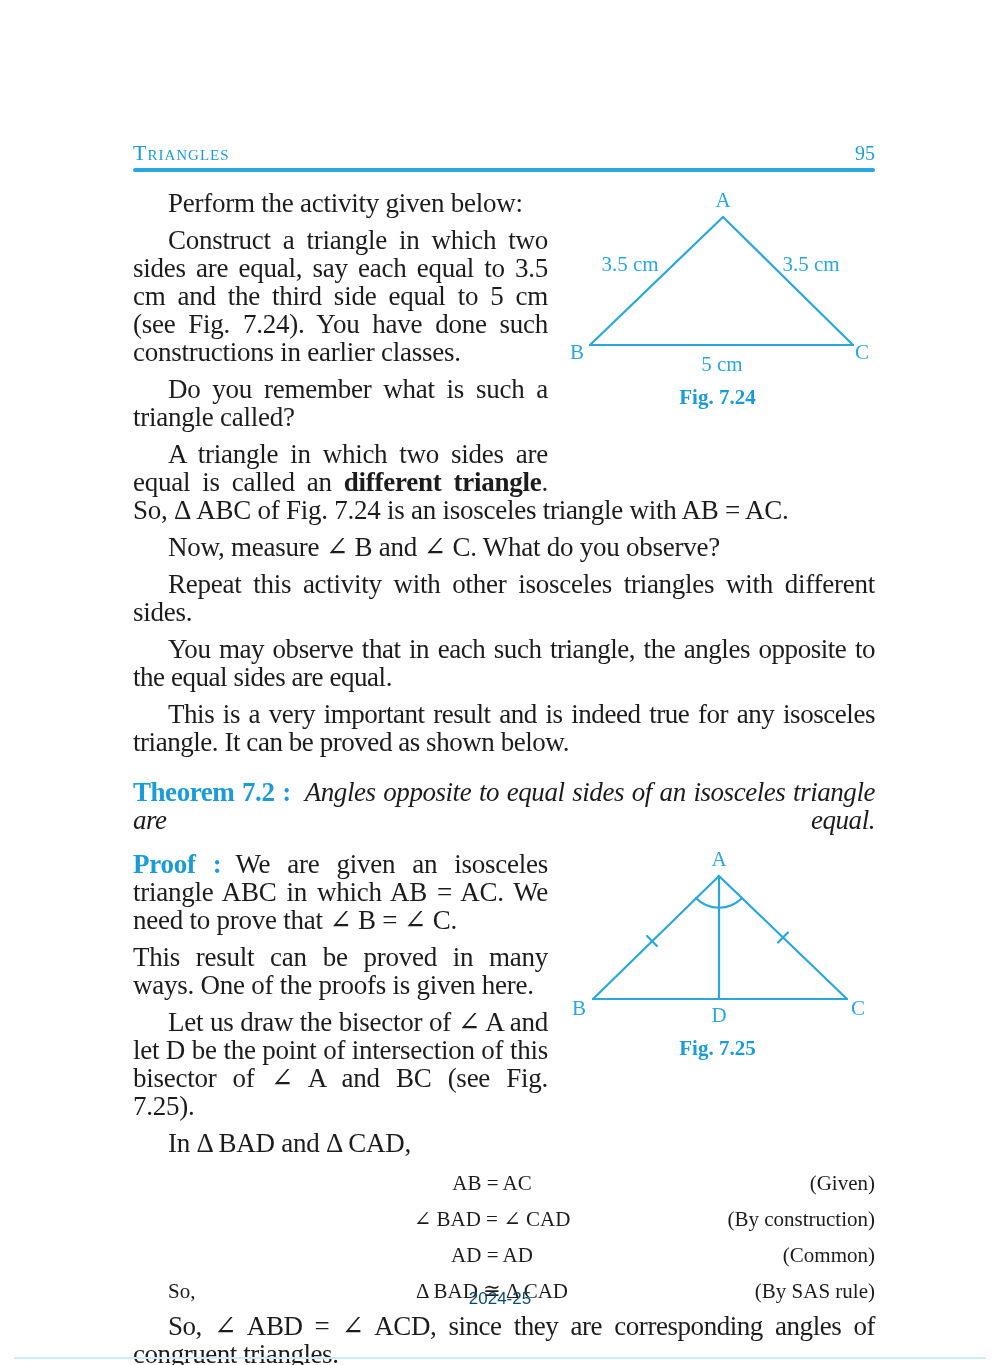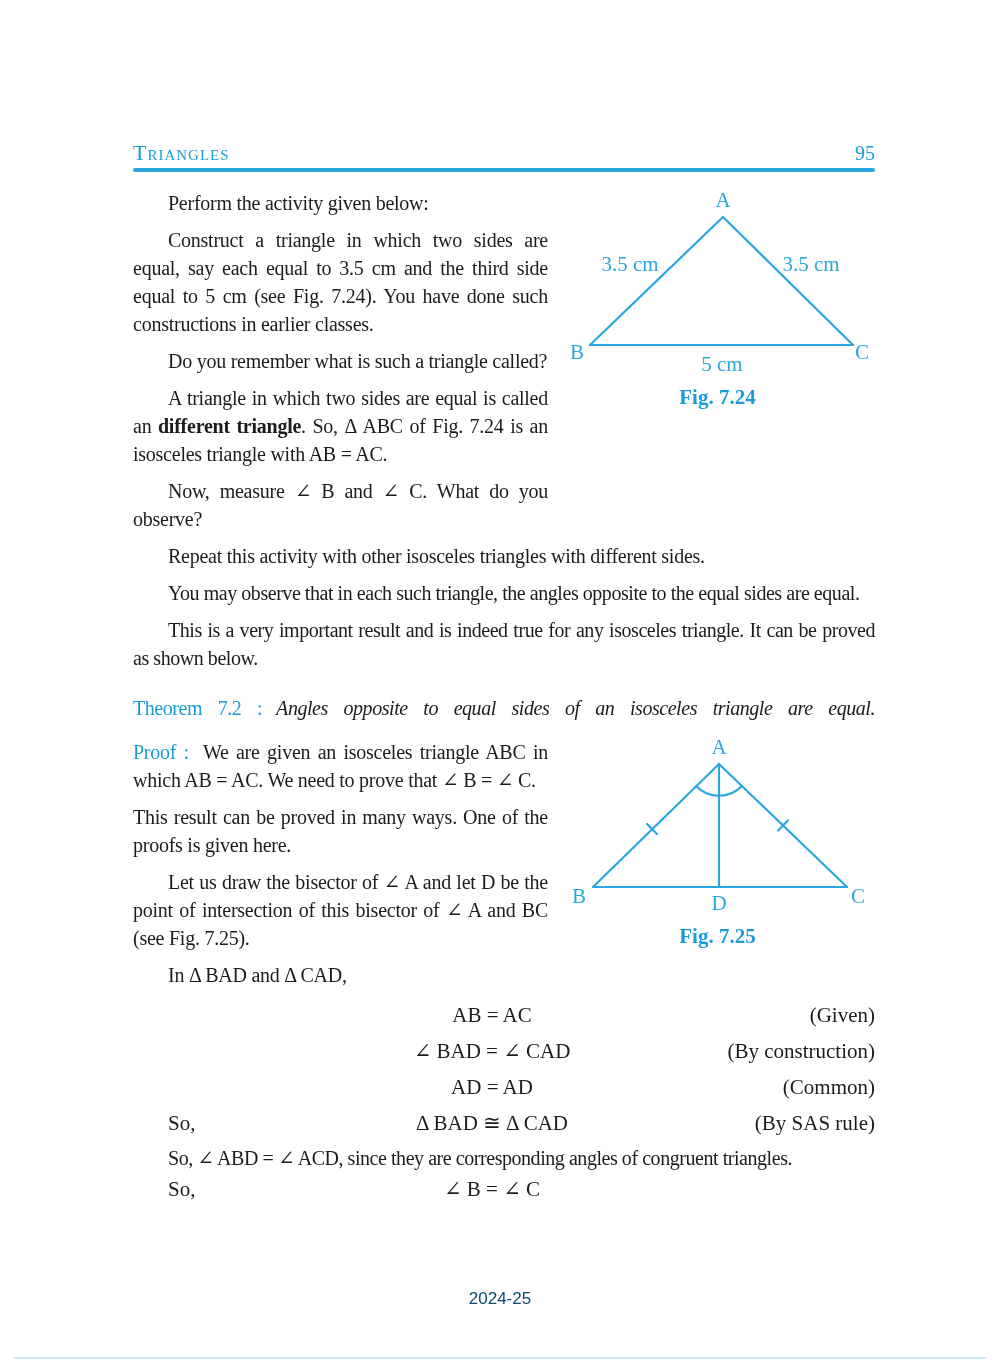--- a/index.html
+++ b/index.html
@@ -26,29 +26,29 @@
   .hdr-title{
     font-variant:small-caps;
     font-size:22px;letter-spacing:1px;
   }
   .hdr-page{font-size:20px;}
   .hdr-rule{
     height:4px;background:var(--line);border-radius:2px;
     margin-top:2px;margin-bottom:17px;
   }
   p{
-    font-size:20px;line-height:28px;letter-spacing:-0.25px;
+    font-size:27px;line-height:28px;letter-spacing:-0.25px;
     margin:0 0 9px 0;
     text-align:justify;
     text-indent:35px;
   }
   p.no-indent{text-indent:0;}
   p.wide{letter-spacing:-0.45px;}
   .justify-last{text-align:justify;text-align-last:justify;}
-  .accent-label{color:var(--accent);font-weight:normal;margin-right:14px;}
+  .accent-label{color:var(--accent);font-weight:bold;margin-right:14px;}
   .theorem-p{margin-top:22px;margin-bottom:16px;}
   .theorem-text{font-style:italic;}
   .fig{
     float:right;width:315px;margin-left:12px;text-align:center;
   }
   .fig-1{margin-bottom:75px;}
   .fig-2{margin-bottom:25px;}
   .fig-caption{
     color:var(--accent);font-weight:bold;font-size:21px;line-height:26px;
     text-align:center;letter-spacing:0;

